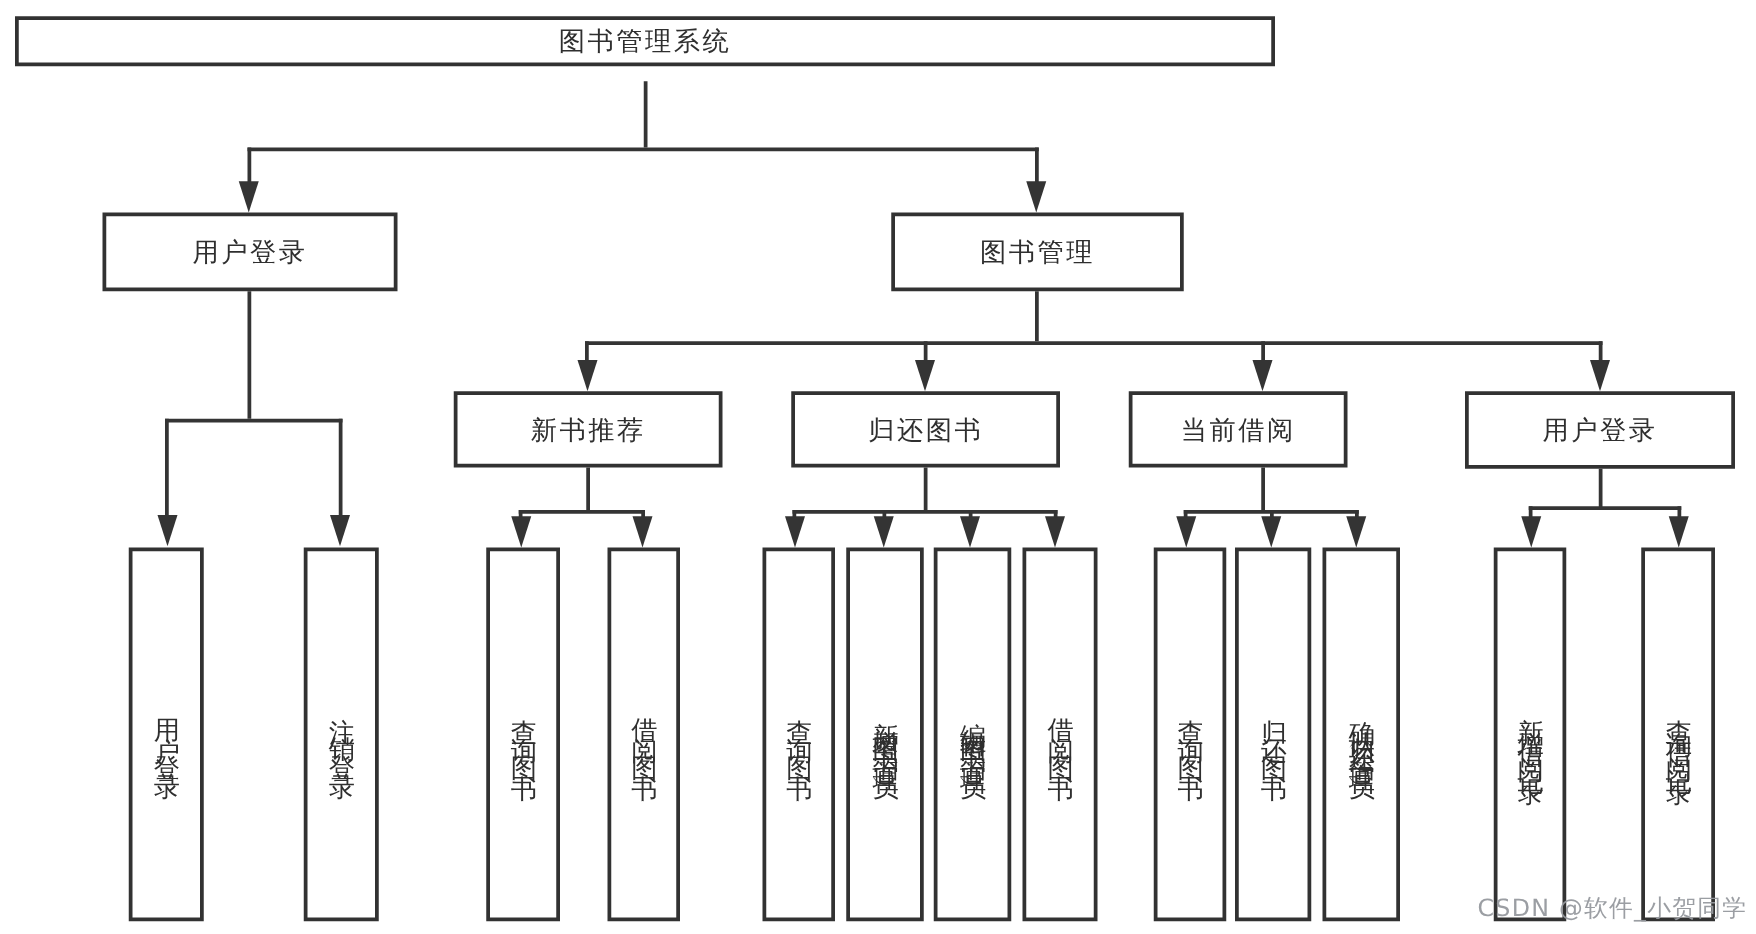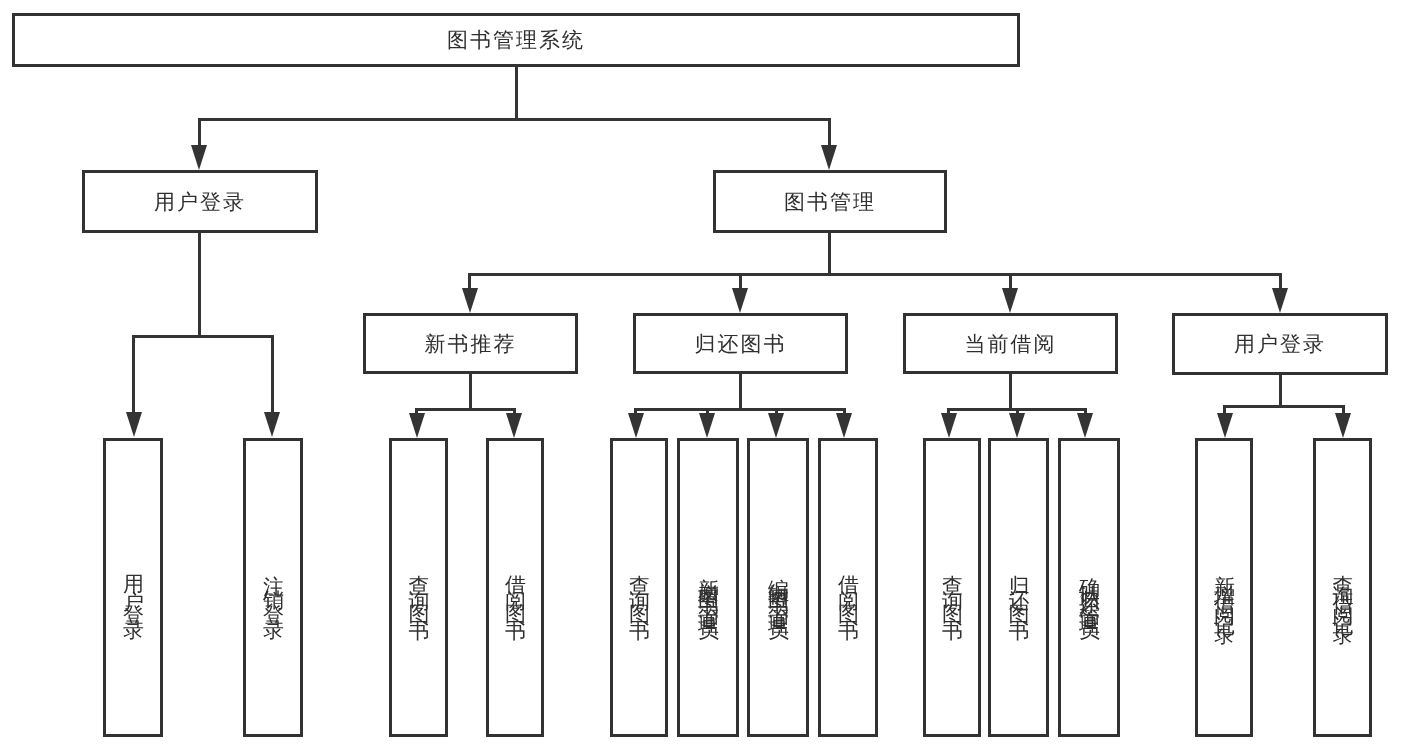--- a/index.html
+++ b/index.html
@@ -51,31 +51,31 @@
     letter-spacing: 1px;
     white-space: nowrap;
     z-index: 5;
   }
 </style>
 </head>
 <body>
 
 <div class="canvas">
 
-  <div class="box h-label" style="left:12px; top:13px; width:1008px; height:54px;">图书管理系统</div>
+  <div class="box h-label" style="left:12px; top:13px; width:1008px; height:40px;">图书管理系统</div>
 
   <div class="box h-label" style="left:82px; top:170px; width:236px; height:63px;">用户登录</div>
 
   <div class="box h-label" style="left:363px; top:313px; width:215px; height:61px;">新书推荐</div>
 
   <div class="box h-label" style="left:713px; top:170px; width:234px; height:63px;">图书管理</div>
 
   <div class="box h-label" style="left:633px; top:313px; width:215px; height:61px;">归还图书</div>
 
-  <div class="box h-label" style="left:903px; top:313px; width:215px; height:61px;">当前借阅</div>
+  <div class="box h-label" style="left:903px; top:313px; width:175px; height:61px;">当前借阅</div>
 
   <div class="box h-label" style="left:1172px; top:313px; width:216px; height:62px;">用户登录</div>
 
   <div class="box leaf ls-lg" style="left:103px; top:438px; width:60px; height:299px;">
     <span>用户登录</span>
   </div>
 
   <div class="box leaf ls-lg" style="left:243px; top:438px; width:60px; height:299px;">
     <span>注销登录</span>
   </div>
@@ -176,14 +176,15 @@
   <div class="vline" style="left:1084px; top:408px; height:7px;"></div>
   <div class="arrow" style="left:1077px; top:413px;"></div>
 
   <div class="vline" style="left:1279px; top:375px; height:32px;"></div>
   <div class="hline" style="left:1223px; top:405px; width:122px;"></div>
   <div class="vline" style="left:1223px; top:405px; height:10px;"></div>
   <div class="arrow" style="left:1217px; top:413px;"></div>
   <div class="vline" style="left:1342px; top:405px; height:10px;"></div>
   <div class="arrow" style="left:1335px; top:413px;"></div>
 
+  <div class="watermark">CSDN @软件_小贺同学</div>
 
 </div>
 
 </body></html>

